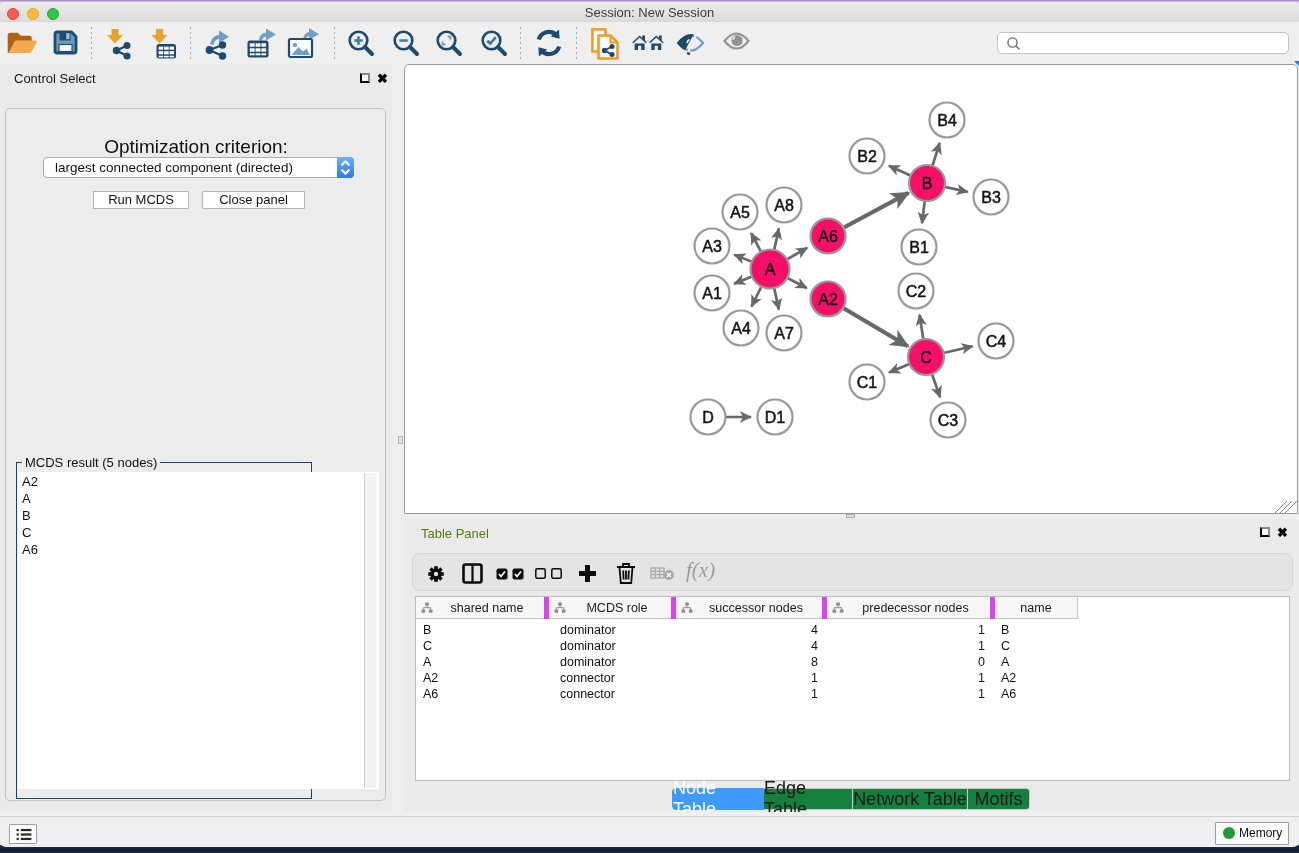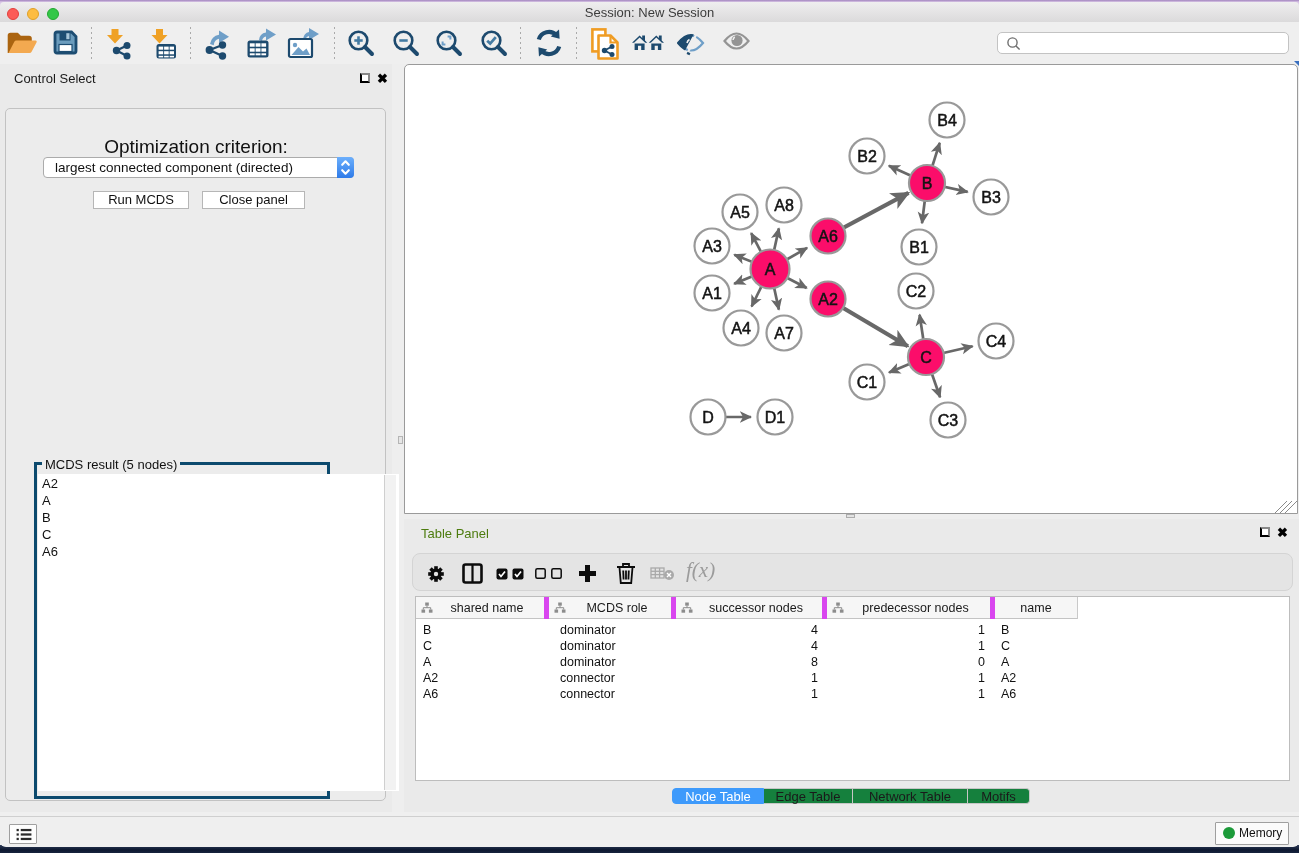--- a/index.html
+++ b/index.html
@@ -24,38 +24,38 @@
 #cp-inner{left:5px;top:44px;width:381px;height:693px;background:#ececec;border:1px solid #c2c2c2;border-radius:5px}
 .tabrow{position:absolute;top:33px;height:20px;display:flex;font-size:13px}
 .tab{border:1px solid #b4b4b4;border-left-width:0;background:#fff;display:flex;align-items:center;justify-content:center;color:#1a1a1a}
 .tab.first{border-left-width:1px;border-radius:4px 0 0 4px}
 .tab.last{border-radius:0 4px 4px 0}
 .tab.sel{background:#3e9afb;border-color:#3e9afb;color:#fff}
 #optlabel{left:6px;top:72px;width:380px;text-align:center;font-size:19px}
 #dropdown{left:43px;top:93px;width:311px;height:21px;background:#fff;border:1px solid #ababab;border-radius:4px;font-size:13.5px;line-height:19px;padding-left:11px;color:#111}
 #dd-spin{position:absolute;right:-1px;top:-1px;width:17px;height:21px;border-radius:0 4px 4px 0;background:linear-gradient(#6caffc,#2e7be9)}
 .btn{position:absolute;height:18px;background:#fff;border:1px solid #b6b6b6;border-radius:0;font-size:13px;text-align:center;line-height:16px;color:#111}
-#groupbox{left:34px;top:398px;width:296px;height:337px;border:3px solid #0c4a6e}
+#groupbox{left:16px;top:398px;width:296px;height:337px;border:1px solid #0c4a6e}
 #grouptitle{position:absolute;left:5px;top:-8px;background:#ececec;padding:0 3px;font-size:13px}
 #cplist{position:absolute;left:1px;top:9px;width:361px;height:317px;background:#fff;font-size:13px;line-height:17px;padding:1px 0 0 4px}
 #cplist .sb{position:absolute;right:3px;top:1px;width:12px;height:315px;background:#f2f2f2;border-left:1px solid #cfcfcf}
 
 #netwin{left:404px;top:64px;width:894px;height:450px;border:1px solid #9a9a9a;border-radius:5px 5px 0 0;background:#fff}
 #nw-title{position:absolute;left:0;top:0;width:100%;height:20px;background:linear-gradient(#efeeef,#d4d3d4);border-bottom:1px solid #a8a8a8;border-radius:4px 4px 0 0}
 #nw-title .t{position:absolute;left:0;right:0;top:3px;text-align:center;font-size:13px;color:#3c3c3c}
 
 #tpanel{left:404px;top:519px;width:895px;height:293px;background:#eaeaea}
 #tpanel .hdr{position:absolute;left:17px;top:7px;font-size:13px;color:#4d7c0f}
 #ttoolbar{left:412px;top:553px;width:881px;height:38px;background:#e4e4e4;border:1px solid #d4d4d4;border-radius:8px}
 #ttable{left:415px;top:596px;width:875px;height:185px;background:#fff;border:1px solid #bdbdbd}
 #thead{position:absolute;left:0;top:0;width:662px;height:22px;background:#f6f6f6;border-bottom:1px solid #c4c4c4;font-size:12.5px}
 .hcell{position:absolute;top:0;height:22px;border-right:5px solid #d946ef;text-align:center;line-height:22px;color:#1a1a1a}
 .hico{position:absolute;left:5px;top:5px;width:12px;height:12px}
 .trow{position:absolute;font-size:12.5px;height:16px;line-height:16px}
-.btabs{position:absolute;display:flex;font-size:13px;height:16px}
+.btabs{position:absolute;display:flex;font-size:18px;height:22px}
 .btab{border:1px solid #c6c6c6;border-left-width:0;background:#15803d;display:flex;align-items:center;justify-content:center;color:#1a1a1a}
 .btab.first{border-left-width:1px;border-radius:4px 0 0 4px}
 .btab.last{border-radius:0 4px 4px 0}
 .btab.sel{background:#3e9afb;border-color:#3e9afb;color:#fff}
 
 #statusbar{left:0;top:812px;width:1299px;height:35px;background:#efefef;border-radius:0 0 6px 6px;z-index:5}
 #statusbar:before{content:"";position:absolute;left:0;top:4px;width:100%;height:1px;background:#cfcfcf}
 #memorybtn{position:absolute;left:1215px;top:10px;width:74px;height:23px;background:#fbfbfb;border:1px solid #9f9f9f;border-radius:1px;font-size:12px;line-height:21px}
 #listbtn{position:absolute;left:9px;top:12px;width:28px;height:20px;background:#fdfdfd;border:1px solid #9f9f9f;border-radius:1px}
 #darkband{left:0;top:845px;width:1299px;height:8px;background:linear-gradient(#2c3a57,#0d1830 60%,#16233e);z-index:1}

